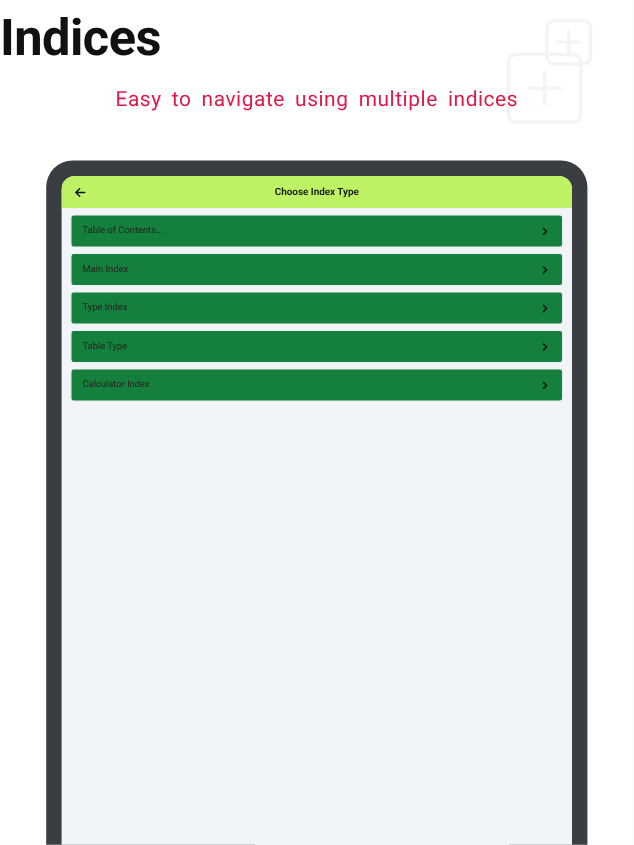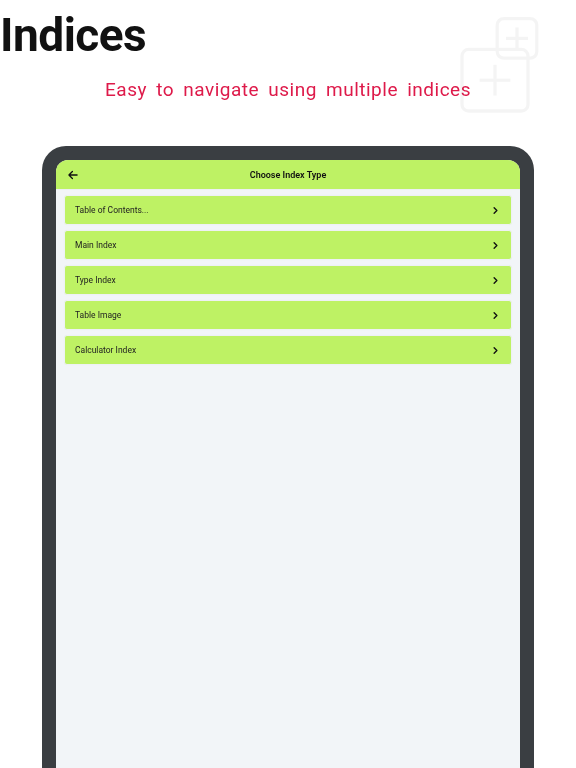--- a/index.html
+++ b/index.html
@@ -84,21 +84,21 @@
       color: #111;
     }
     .content-area {
       flex: 1;
       padding: 5px 8px;
       display: flex;
       flex-direction: column;
       gap: 5px;
     }
     .list-item {
-      background: #bef264;
+      background: #15803d;
       border: 1px solid #eef1f4;
       border-radius: 3px;
       height: 30px;
       padding: 0 10px;
       display: flex;
       align-items: center;
       justify-content: space-between;
       cursor: pointer;
       box-shadow: 0 0 0 0.5px rgba(0,0,0,0.01);
     }
@@ -165,21 +165,21 @@
       <div class="list-item">
         <span class="list-label">Type Index</span>
         <span class="chevron">
           <svg viewBox="0 0 24 24" width="11" height="11">
               <path d="M9 18l6-6-6-6" stroke="#111" stroke-width="3" fill="none" stroke-linecap="round" stroke-linejoin="round"></path>
             </svg>
         </span>
       </div>
 
       <div class="list-item">
-        <span class="list-label">Table Image</span>
+        <span class="list-label">Table Type</span>
         <span class="chevron">
           <svg viewBox="0 0 24 24" width="11" height="11">
               <path d="M9 18l6-6-6-6" stroke="#111" stroke-width="3" fill="none" stroke-linecap="round" stroke-linejoin="round"></path>
             </svg>
         </span>
       </div>
 
 
       <div class="list-item">
         <span class="list-label">Calculator Index</span>

